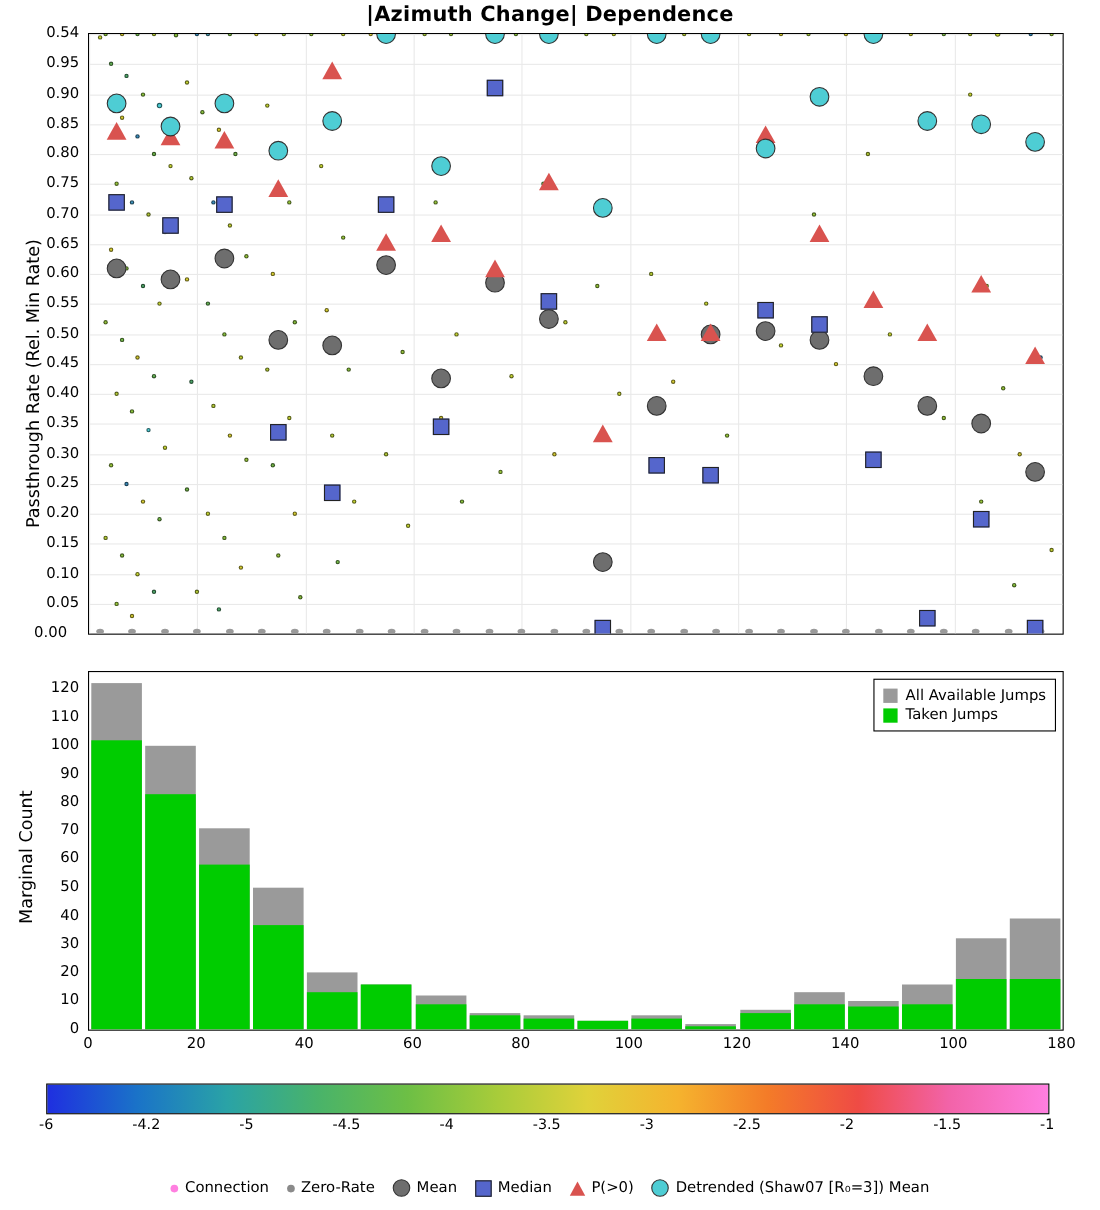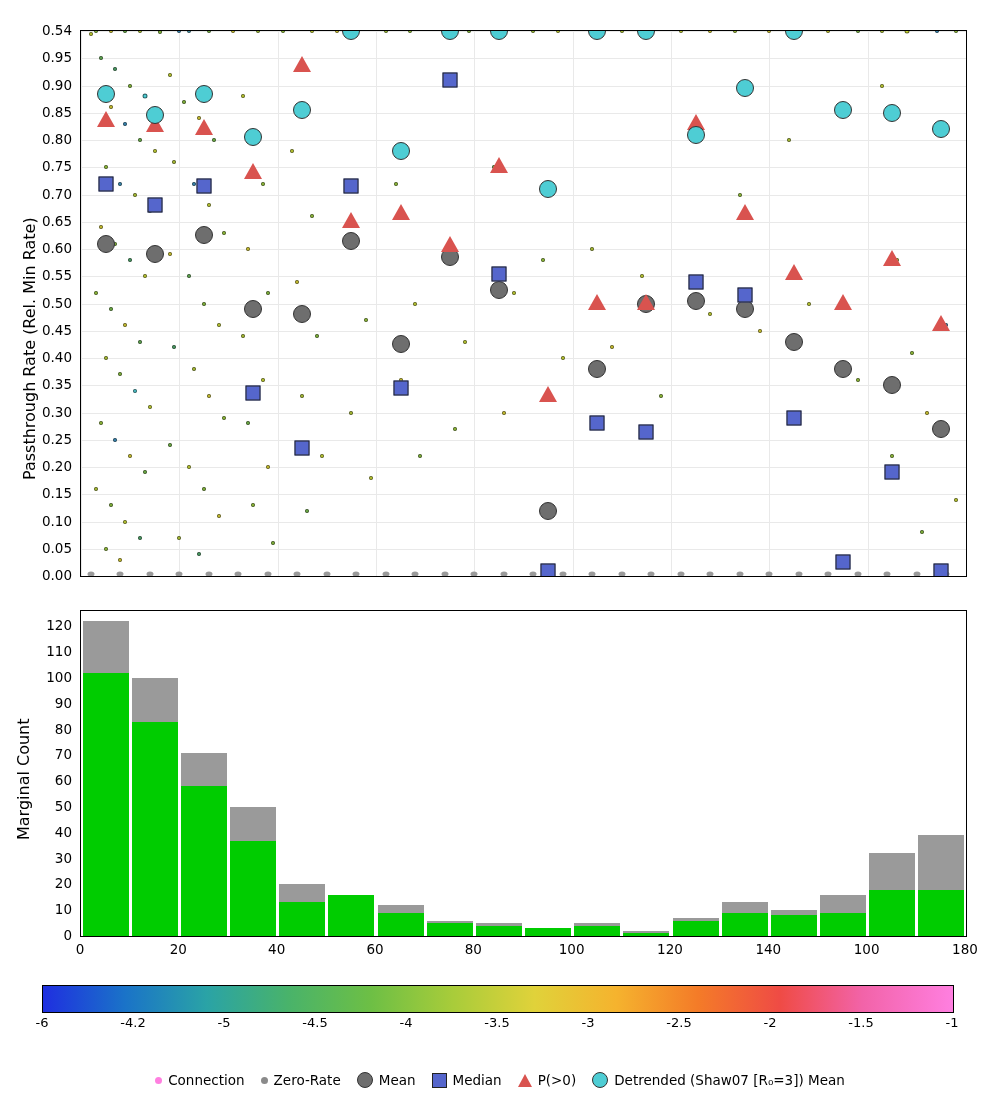--- a/index.html
+++ b/index.html
@@ -69,24 +69,25 @@
     position:absolute;left:0;top:1072px;width:1000px;
     display:flex;justify-content:center;align-items:center;gap:16px;font-size:13.5px;
   }
   .ml-item{display:flex;align-items:center;gap:6px;}
 </style>
 </head>
 <body>
 
 <div class="page">
 
+  <div class="title">|Azimuth Change| Dependence</div>
 
   <div class="ylabel" style="left:20px;top:480px;">Passthrough Rate (Rel. Min Rate)</div>
   <div id="scatter-yticks">
-      <div class="ytick" style="left: 20px; width: 52px; top: 567px;">0.00</div>
+      <div class="ytick" style="left: 20px; width: 52px; top: 567px; text-align: center;">0.00</div>
       <div class="ytick" style="left: 20px; width: 52px; top: 539.75px;">0.05</div>
       <div class="ytick" style="left: 20px; width: 52px; top: 512.5px;">0.10</div>
       <div class="ytick" style="left: 20px; width: 52px; top: 485.25px;">0.15</div>
       <div class="ytick" style="left: 20px; width: 52px; top: 458px;">0.20</div>
       <div class="ytick" style="left: 20px; width: 52px; top: 430.75px;">0.25</div>
       <div class="ytick" style="left: 20px; width: 52px; top: 403.5px;">0.30</div>
       <div class="ytick" style="left: 20px; width: 52px; top: 376.25px;">0.35</div>
       <div class="ytick" style="left: 20px; width: 52px; top: 349px;">0.40</div>
       <div class="ytick" style="left: 20px; width: 52px; top: 321.75px;">0.45</div>
       <div class="ytick" style="left: 20px; width: 52px; top: 294.5px;">0.50</div>
@@ -392,20 +393,30 @@
       <div class="ytick" style="left: 24px; width: 48px; top: 798.032px;">50</div>
       <div class="ytick" style="left: 24px; width: 48px; top: 772.238px;">60</div>
       <div class="ytick" style="left: 24px; width: 48px; top: 746.444px;">70</div>
       <div class="ytick" style="left: 24px; width: 48px; top: 720.651px;">80</div>
       <div class="ytick" style="left: 24px; width: 48px; top: 694.857px;">90</div>
       <div class="ytick" style="left: 24px; width: 48px; top: 669.063px;">100</div>
       <div class="ytick" style="left: 24px; width: 48px; top: 643.27px;">110</div>
       <div class="ytick" style="left: 24px; width: 48px; top: 617.476px;">120</div>
     </div>
   <div id="histogram-plot">
+    <div class="legend-box" id="hist-legend">
+        <div class="legend-row">
+          <span class="legend-swatch" style="background: rgb(154, 154, 154);"></span>
+          <span>All Available Jumps</span>
+        </div>
+        <div class="legend-row">
+          <span class="legend-swatch" style="background: rgb(0, 204, 0);"></span>
+          <span>Taken Jumps</span>
+        </div>
+      </div>
   <div class="bar-total" style="left: 1.5px; width: 46.1667px; height: 314.683px; background: rgb(154, 154, 154);"></div>
       <div class="bar-taken" style="left: 1.5px; width: 46.1667px; height: 263.095px; background: rgb(0, 204, 0);"></div>
       <div class="bar-total" style="left: 50.6667px; width: 46.1667px; height: 257.937px; background: rgb(154, 154, 154);"></div>
       <div class="bar-taken" style="left: 50.6667px; width: 46.1667px; height: 214.087px; background: rgb(0, 204, 0);"></div>
       <div class="bar-total" style="left: 99.8333px; width: 46.1667px; height: 183.135px; background: rgb(154, 154, 154);"></div>
       <div class="bar-taken" style="left: 99.8333px; width: 46.1667px; height: 149.603px; background: rgb(0, 204, 0);"></div>
       <div class="bar-total" style="left: 149px; width: 46.1667px; height: 128.968px; background: rgb(154, 154, 154);"></div>
       <div class="bar-taken" style="left: 149px; width: 46.1667px; height: 95.4365px; background: rgb(0, 204, 0);"></div>
       <div class="bar-total" style="left: 198.167px; width: 46.1667px; height: 51.5873px; background: rgb(154, 154, 154);"></div>
       <div class="bar-taken" style="left: 198.167px; width: 46.1667px; height: 33.5317px; background: rgb(0, 204, 0);"></div>

